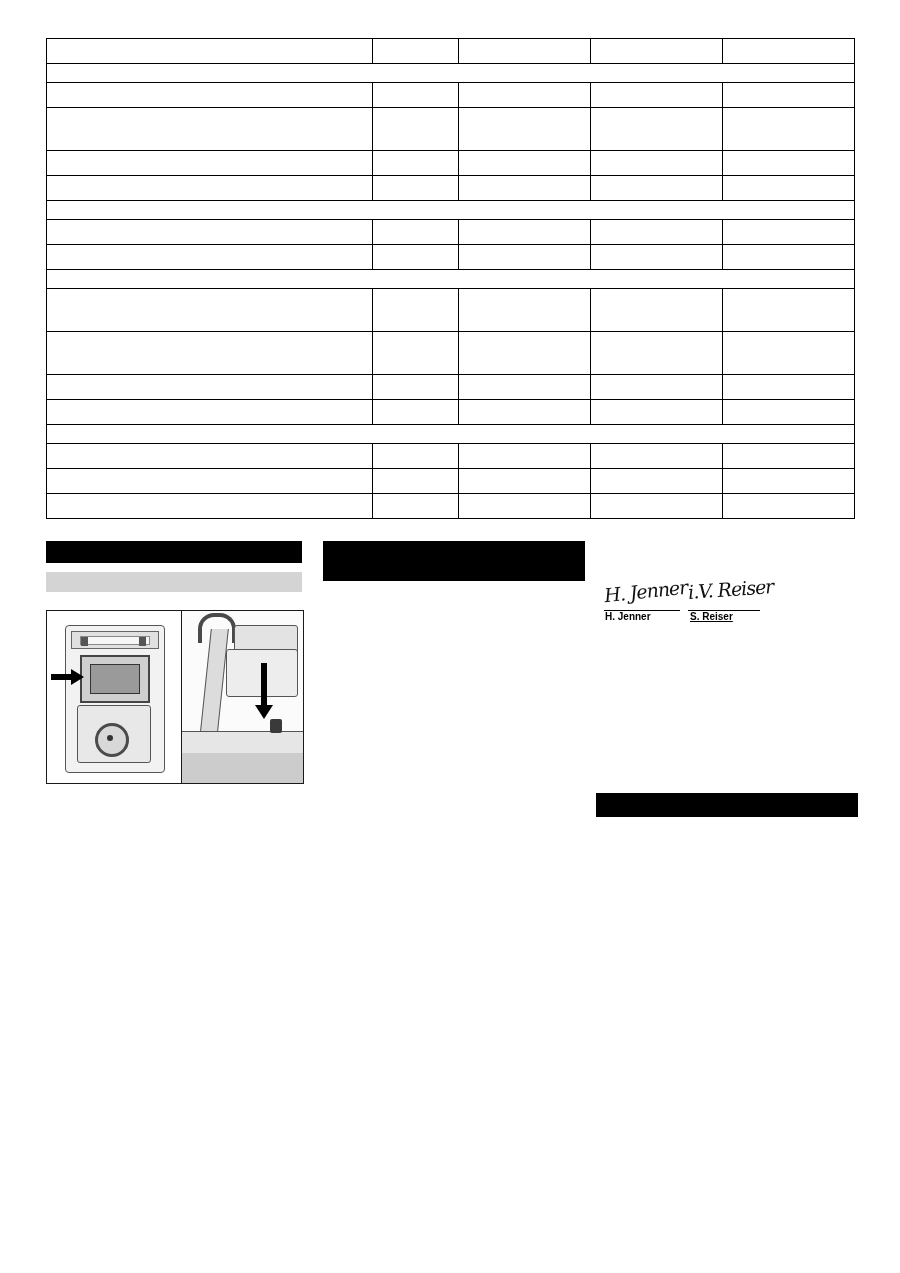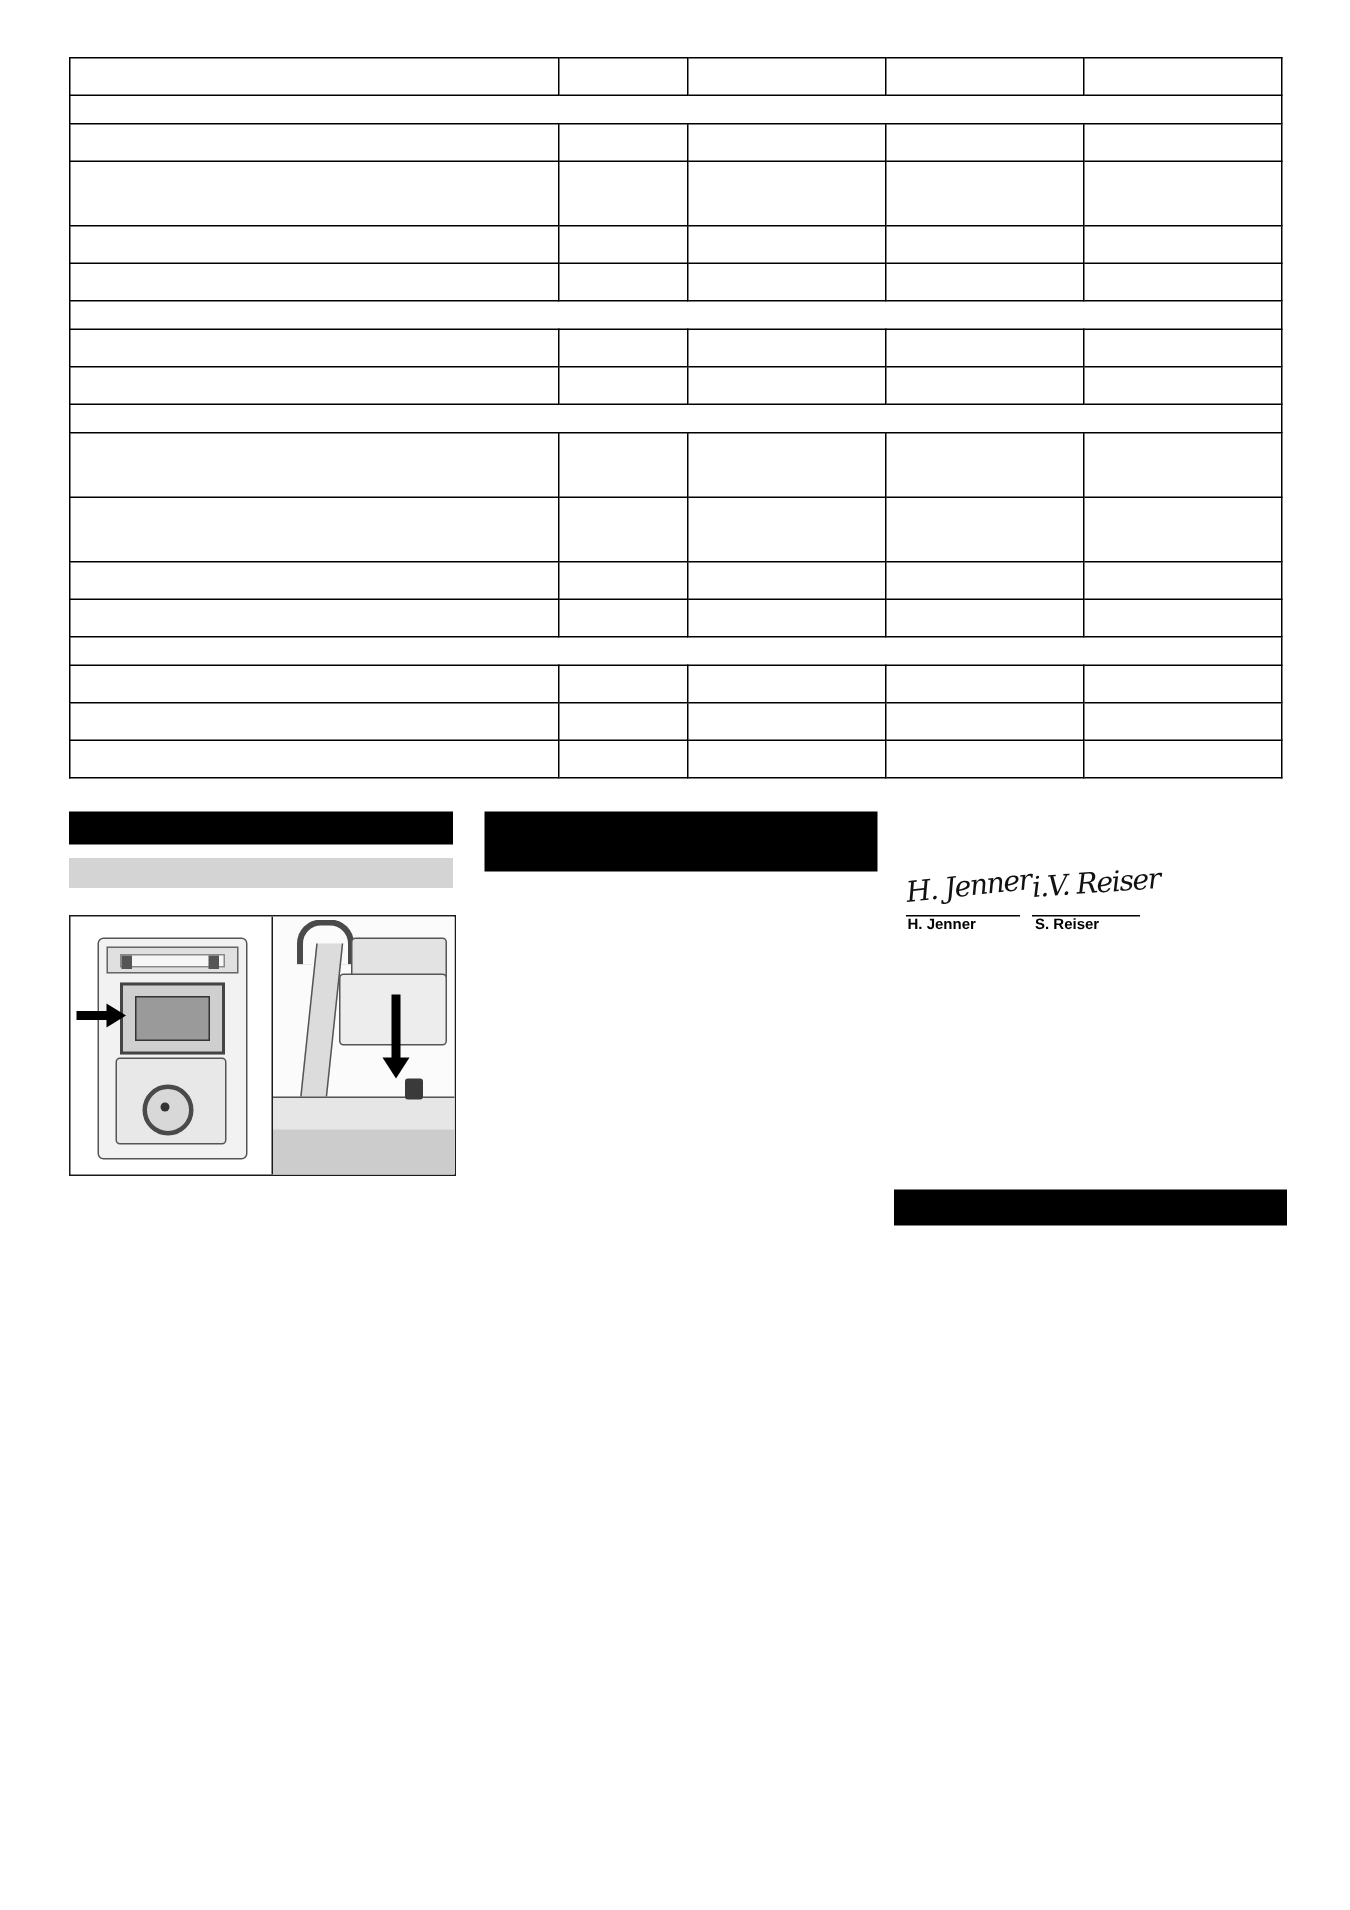--- a/index.html
+++ b/index.html
@@ -300,21 +300,21 @@
   .sig-rule-1 { left: 8px; top: 30px; width: 76px; }
   .sig-rule-2 { left: 92px; top: 30px; width: 72px; }
   .sig-name {
     position: absolute;
     top: 31px;
     font-size: 10px;
     font-weight: bold;
     font-family: "Liberation Sans", sans-serif;
   }
   .sig-name-1 { left: 9px; }
-  .sig-name-2 { left: 94px; }
+  .sig-name-2 { left: 94px; text-decoration: underline; }
 
   .hidden-text { visibility: hidden; }
 </style>
 </head>
 <body>
 
 <div class="page">
 
   <table class="spec-table">
     <colgroup>

